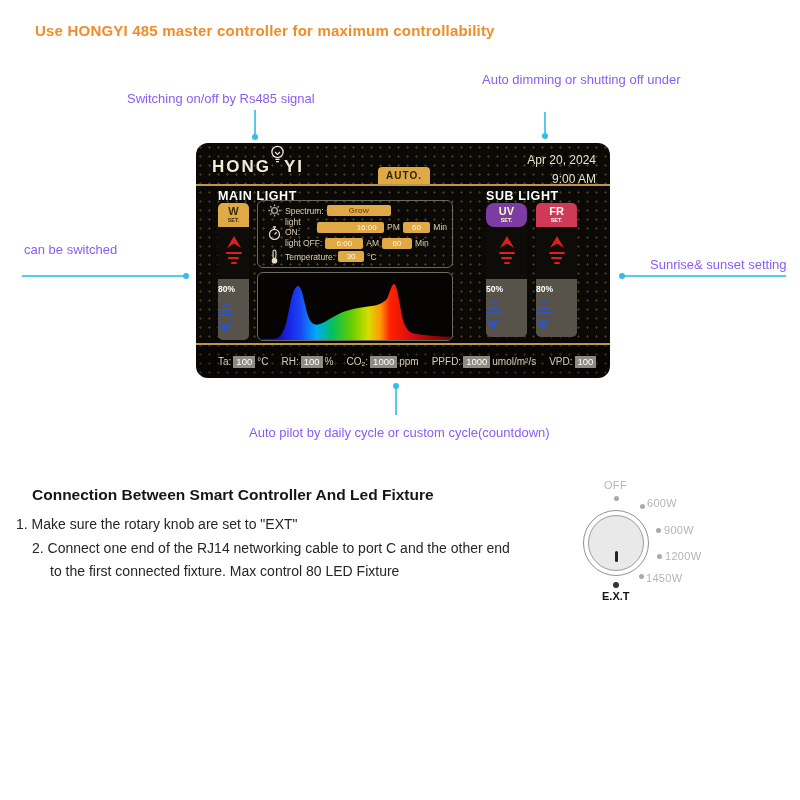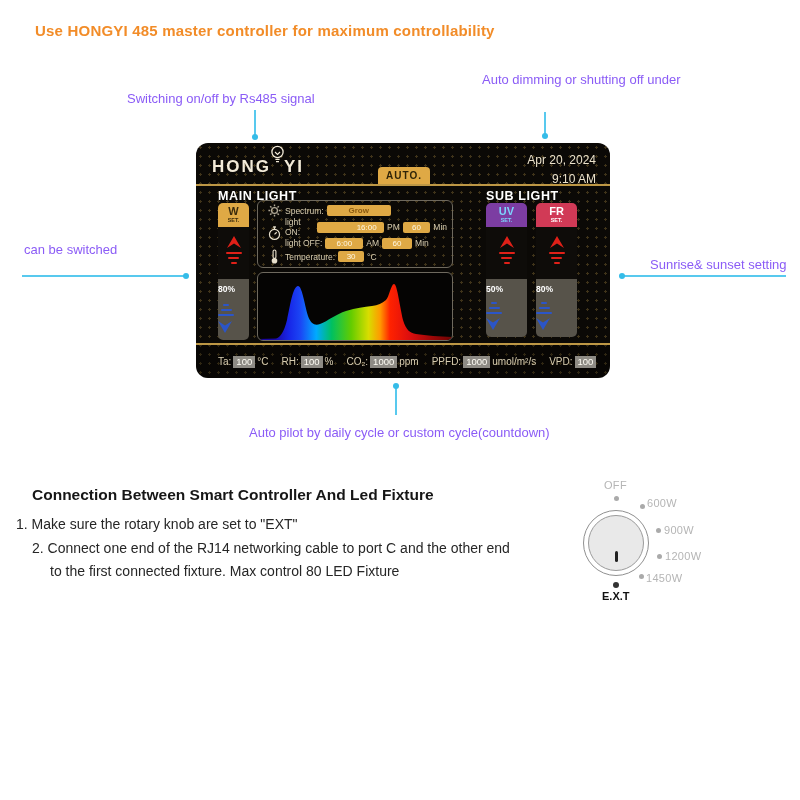--- a/index.html
+++ b/index.html
@@ -27,21 +27,21 @@
             display:flex;align-items:center;justify-content:center;}
   .gold-line{left:0;right:0;height:2px;background:#BD9745;}
   .sec-label{color:#ffffff;font-size:12.5px;font-weight:bold;letter-spacing:0.6px;}
 
   
   .slider{display:flex;flex-direction:column;border-radius:5px;overflow:hidden;}
   .slider .hd{height:24px;display:flex;flex-direction:column;align-items:center;justify-content:center;line-height:1;}
   .slider .hd .ch{font-size:11px;font-weight:bold;}
   .slider .hd .set{font-size:5.5px;font-weight:bold;margin-top:1px;}
   .slider.w .hd{background:#DFA945;color:#3a2b0c;}
-  .slider.uv .hd{background:#7C3DA2;color:#7dd3fc;}
+  .slider.uv .hd{background:#7C3DA2;color:#fef9c3;border-radius:8px;}
   .slider.fr .hd{background:#D13A56;color:#fff;}
   .track-top{background:#0e0c09;width:100%;height:52px;display:flex;flex-direction:column;
              align-items:center;padding-top:9px;box-sizing:border-box;}
   .track-bot{background:#57534a;width:100%;flex:1;display:flex;flex-direction:column;
              align-items:flex-start;justify-content:space-between;padding:5px 0 7px;box-sizing:border-box;}
   .pct{color:#fff;font-size:8.5px;font-weight:bold;}
   .bars{display:flex;flex-direction:column;align-items:center;gap:3px;margin-top:4px;}
   .bar{height:2px;border-radius:1px;}
   .bar.r{background:#E02018;}
   .bar.b{background:#2B55C8;}
@@ -122,21 +122,21 @@
           <path d="M5 7 l2.5 2.5 L10 7" fill="none" stroke="#f2ead8" stroke-width="1.1"></path>
           <line x1="5.4" y1="14.4" x2="9.6" y2="14.4" stroke="#f2ead8" stroke-width="1.3"></line>
           <line x1="6" y1="16.6" x2="9" y2="16.6" stroke="#f2ead8" stroke-width="1.3"></line>
         </svg>
       </span>
       <span>YI</span>
     </div>
 
     <div class="abs datetime">
       <div>Apr 20, 2024</div>
-      <div>9:10 AM</div>
+      <div>9:00 AM</div>
     </div>
 
     <div class="abs auto-tab">AUTO.</div>
     <div class="abs gold-line" style="top:41px;"></div>
 
     <div class="abs sec-label" style="left:22px;top:46px;">MAIN LIGHT</div>
 
     <div class="abs slider w" style="left:22px;top:60px;width:31px;height:137px;">
       <div class="hd">
         <span class="ch">W</span>

